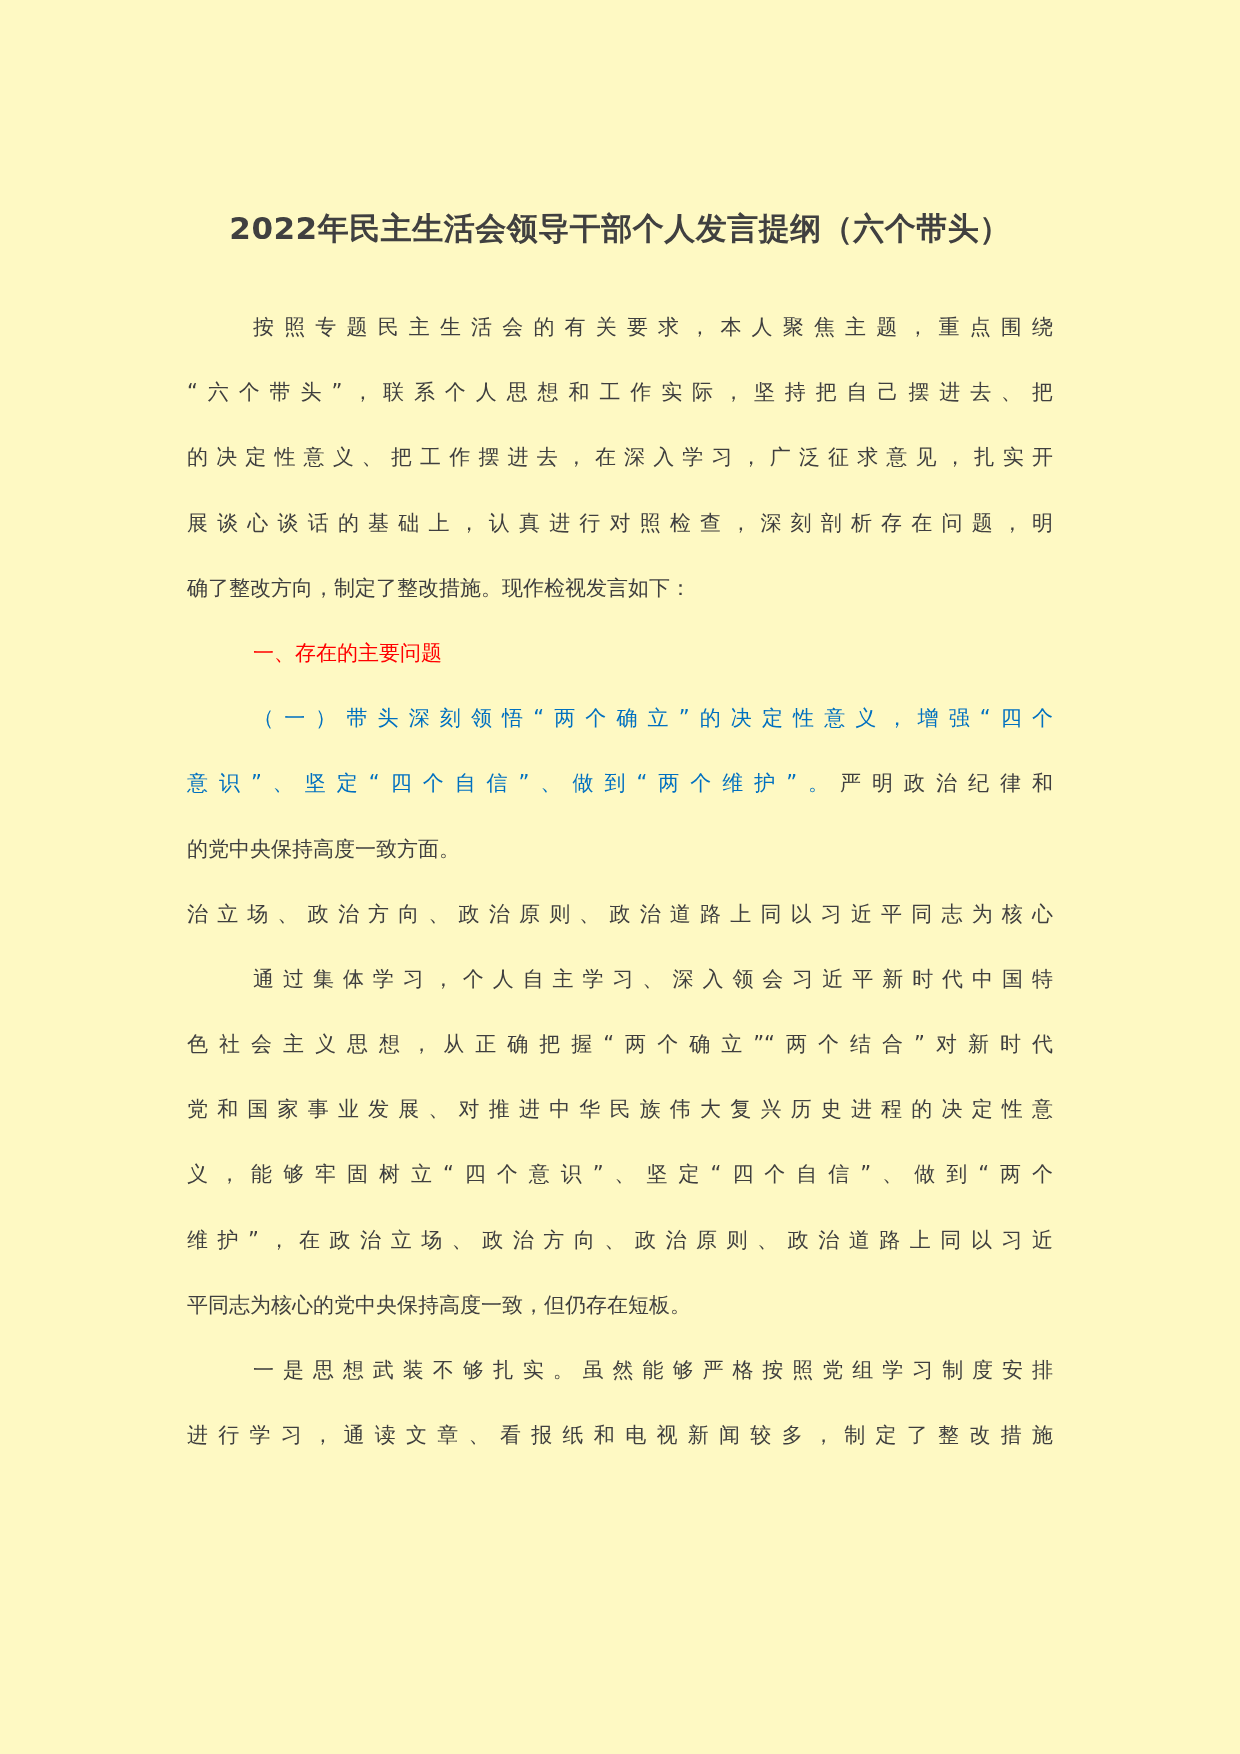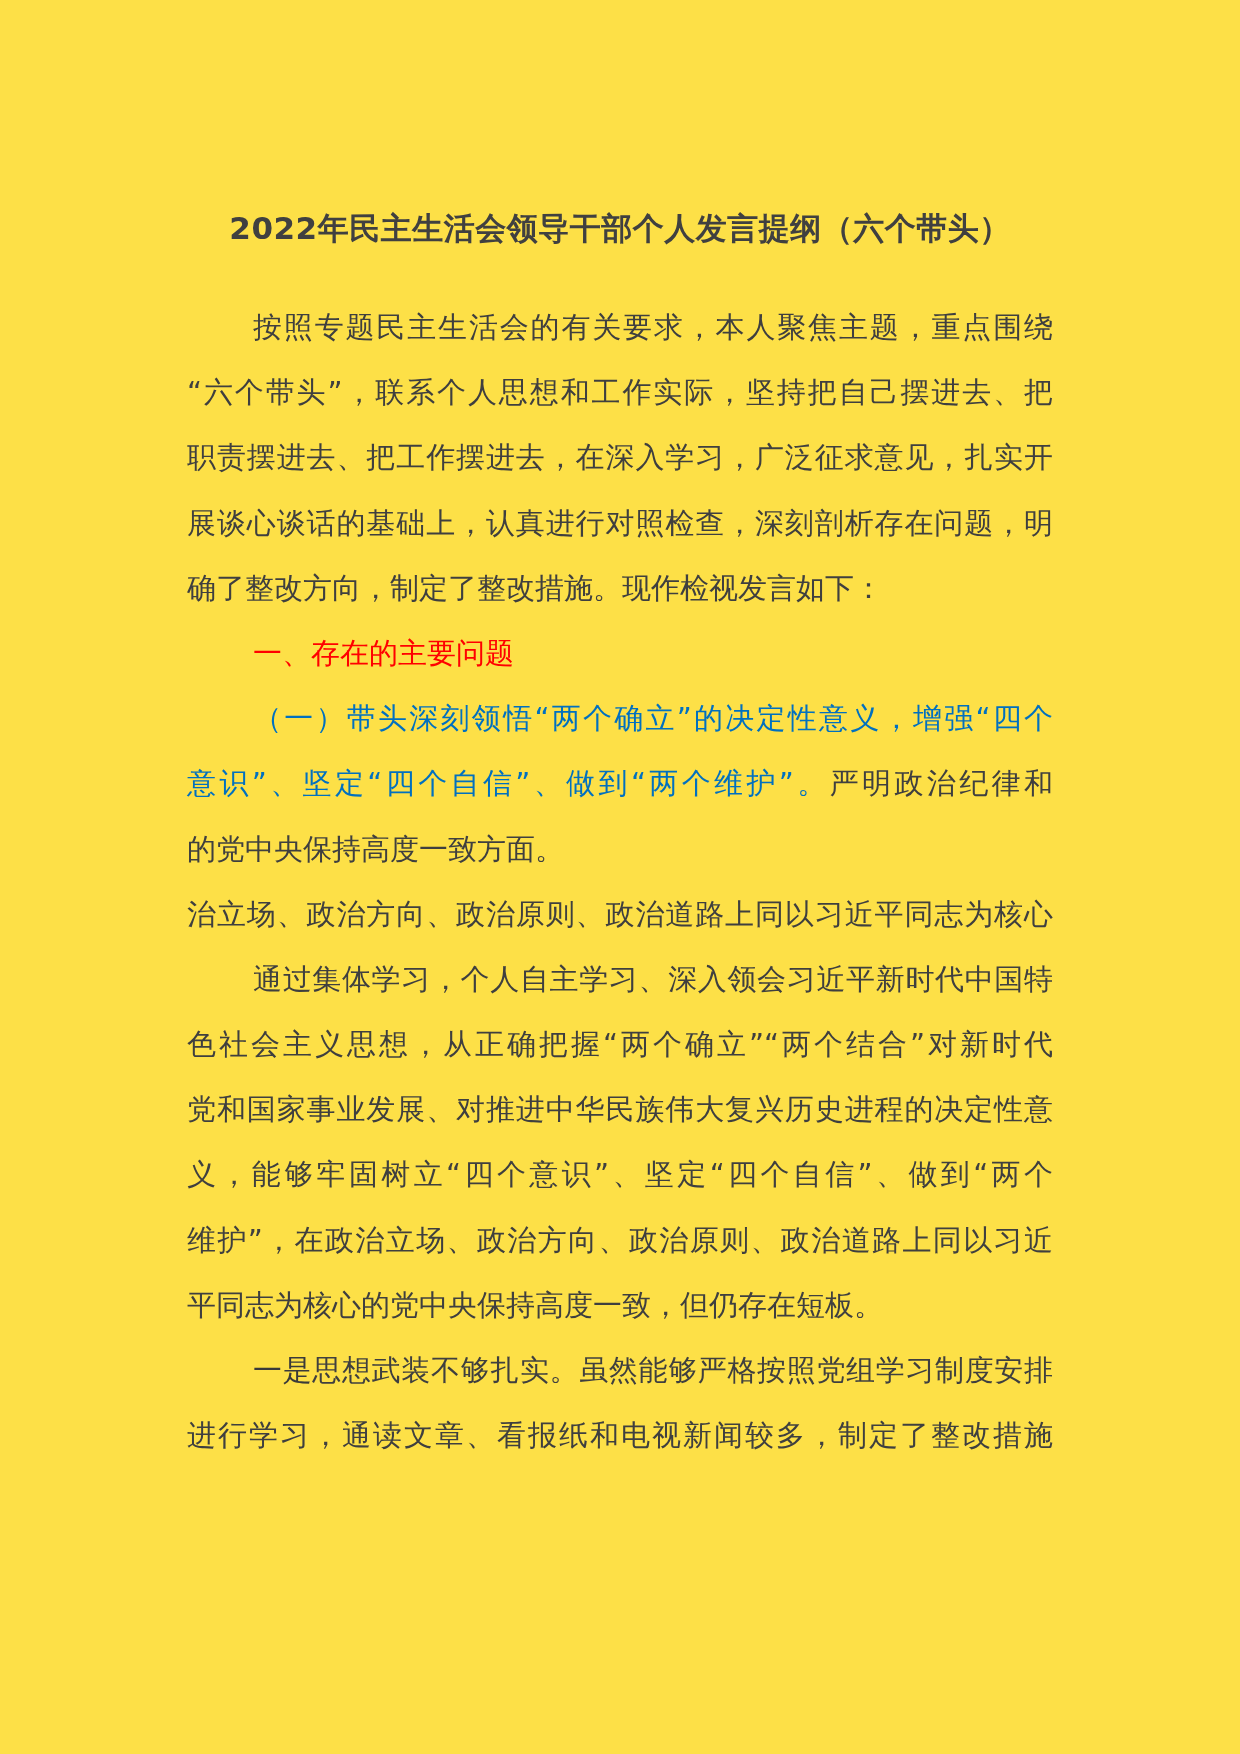--- a/index.html
+++ b/index.html
@@ -14,41 +14,41 @@
       overflow: hidden;
       font-family: "DejaVu Sans", "Liberation Sans", sans-serif;
       color: #3f3f3f;
     }
     .page {
       position: absolute;
       left: 0;
       top: 0;
       width: 1240px;
       height: 1754px;
-      background: #fde047;
+      background: #fef9c3;
     }
     .title {
       position: absolute;
       left: 0;
       top: 204px;
       width: 1240px;
       text-align: center;
       font-size: 31px;
       font-weight: bold;
       color: #404040;
       letter-spacing: 0.5px;
       line-height: 48px;
       white-space: nowrap;
     }
     .body-text {
       position: absolute;
       left: 187px;
       top: 295px;
       width: 866px;
-      font-size: 29px;
+      font-size: 21px;
       line-height: 65.2px;
       color: #3f3f3f;
     }
     .line {
       display: block;
       height: 65.2px;
       white-space: nowrap;
       text-align: justify;
       text-align-last: justify;
     }
@@ -67,21 +67,21 @@
 
 <div class="page">
 
   <div class="title">2022年民主生活会领导干部个人发言提纲（六个带头）</div>
 
   <div class="body-text">
 
     <div>
       <span class="line indent">按照专题民主生活会的有关要求，本人聚焦主题，重点围绕</span>
       <span class="line">“六个带头”，联系个人思想和工作实际，坚持把自己摆进去、把</span>
-      <span class="line">职责摆进去、把工作摆进去，在深入学习，广泛征求意见，扎实开</span>
+      <span class="line">的决定性意义、把工作摆进去，在深入学习，广泛征求意见，扎实开</span>
       <span class="line">展谈心谈话的基础上，认真进行对照检查，深刻剖析存在问题，明</span>
       <span class="line last">确了整改方向，制定了整改措施。现作检视发言如下：</span>
     </div>
 
     <span class="line last indent red">一、存在的主要问题</span>
 
     <div>
       <span class="line indent blue">（一）带头深刻领悟“两个确立”的决定性意义，增强“四个</span>
       <span class="line"><span class="blue">意识”、坚定“四个自信”、做到“两个维护”。</span><span>严明政治纪律和</span></span>
       <span class="line last">的党中央保持高度一致方面。</span>

